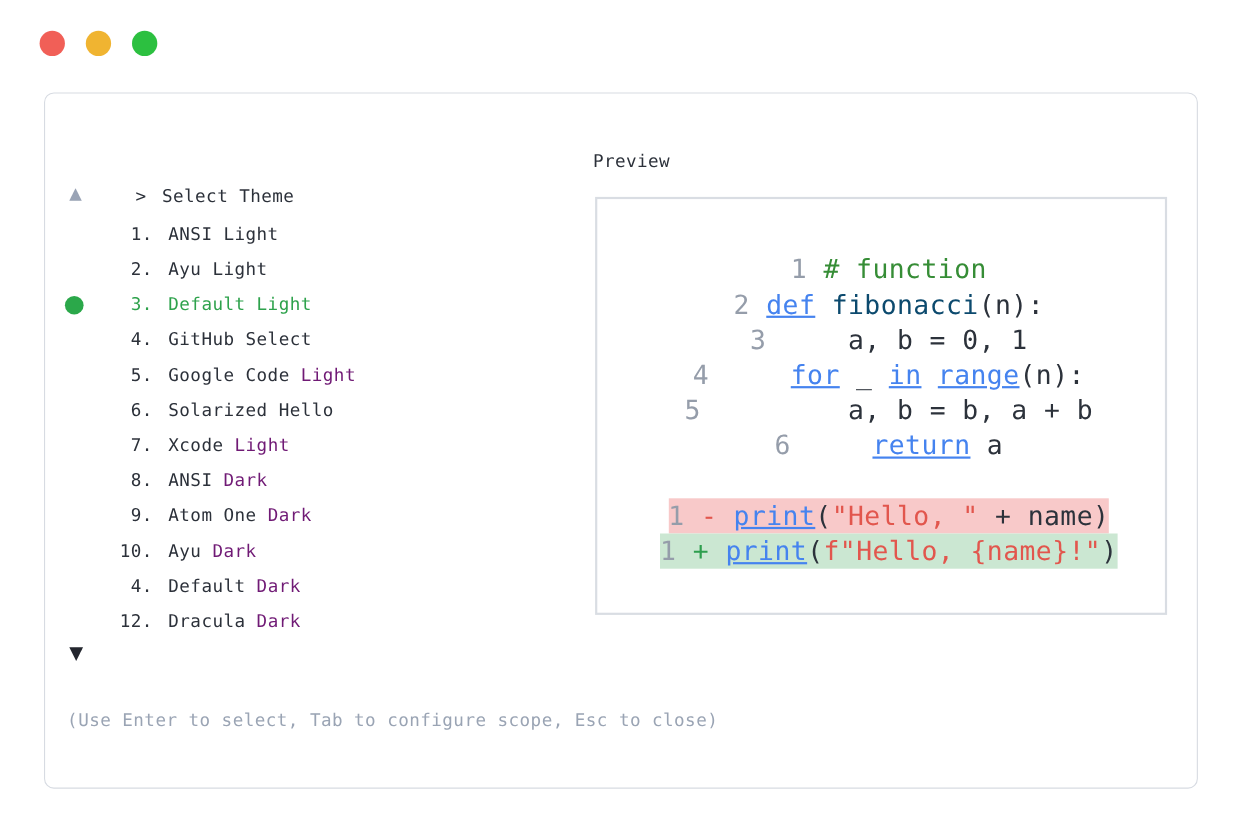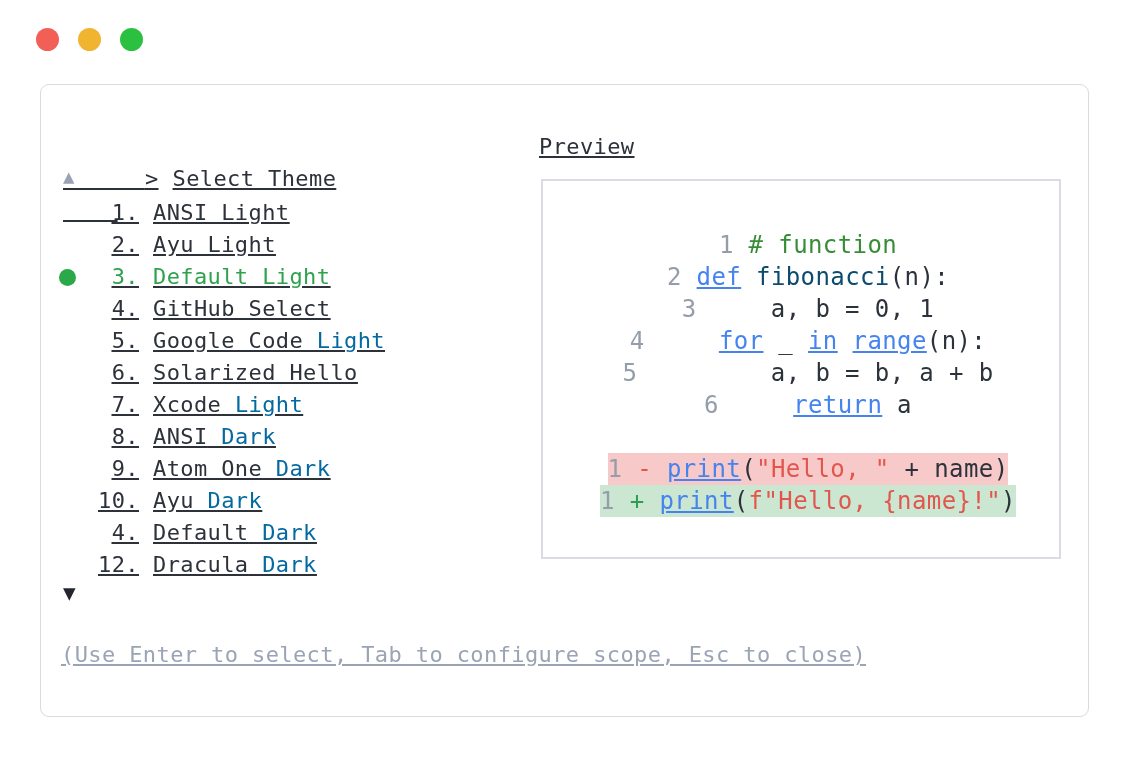--- a/index.html
+++ b/index.html
@@ -10,35 +10,35 @@
   }
   
   .window-dots{position:absolute;left:36px;top:28px;display:flex;gap:19px;}
   .dot{width:23px;height:23px;border-radius:50%;display:inline-block;}
 
   
   .panel{
     position:absolute;left:40px;top:84px;width:1049px;height:633px;
     border:1.5px solid #d7dbe2;border-radius:9px;background:#ffffff;box-sizing:border-box;
   }
-  .mono{font-size:22px;line-height:32px;color:#2c313a;letter-spacing:.4px;text-decoration:underline;}
+  .mono{font-size:16px;line-height:32px;color:#2c313a;letter-spacing:.4px;}
 
   .title-row{position:absolute;left:22px;top:46px;white-space:pre;}
   .title-row .prompt{margin-right:14px;}
   .scroll-up{position:absolute;left:22px;top:80px;font-size:19px;color:#99a3b5;line-height:22px;cursor:default;}
   .scroll-down{position:absolute;left:22px;top:496px;font-size:21px;color:#23262e;line-height:24px;cursor:default;}
 
   .theme-list{position:absolute;left:16px;top:112px;width:470px;}
   .theme-row{height:32px;display:flex;align-items:center;white-space:pre;cursor:pointer;}
   .bullet-cell{width:30px;display:flex;align-items:center;}
   .bullet{width:17px;height:17px;border-radius:50%;background:transparent;margin-left:2px;}
   .theme-row.selected .bullet{background:#2ba84a;}
   .theme-row .num{width:52px;text-align:right;margin-right:14px;}
   .theme-row.selected .num,.theme-row.selected .name{color:#2ea24c;}
-  .theme-row .dim{color:#0369a1;}
+  .theme-row .dim{color:#701a75;}
 
   .help{position:absolute;left:20px;top:554px;color:#9aa4b4;white-space:pre;}
 
   
   .preview-label{position:absolute;left:498px;top:46px;}
   .preview-box{
     position:absolute;left:500px;top:94px;width:520px;height:380px;
     border:2px solid #d9dde3;background:#ffffff;box-sizing:border-box;
     padding:48px 0 0 14px;overflow:hidden;
   }

